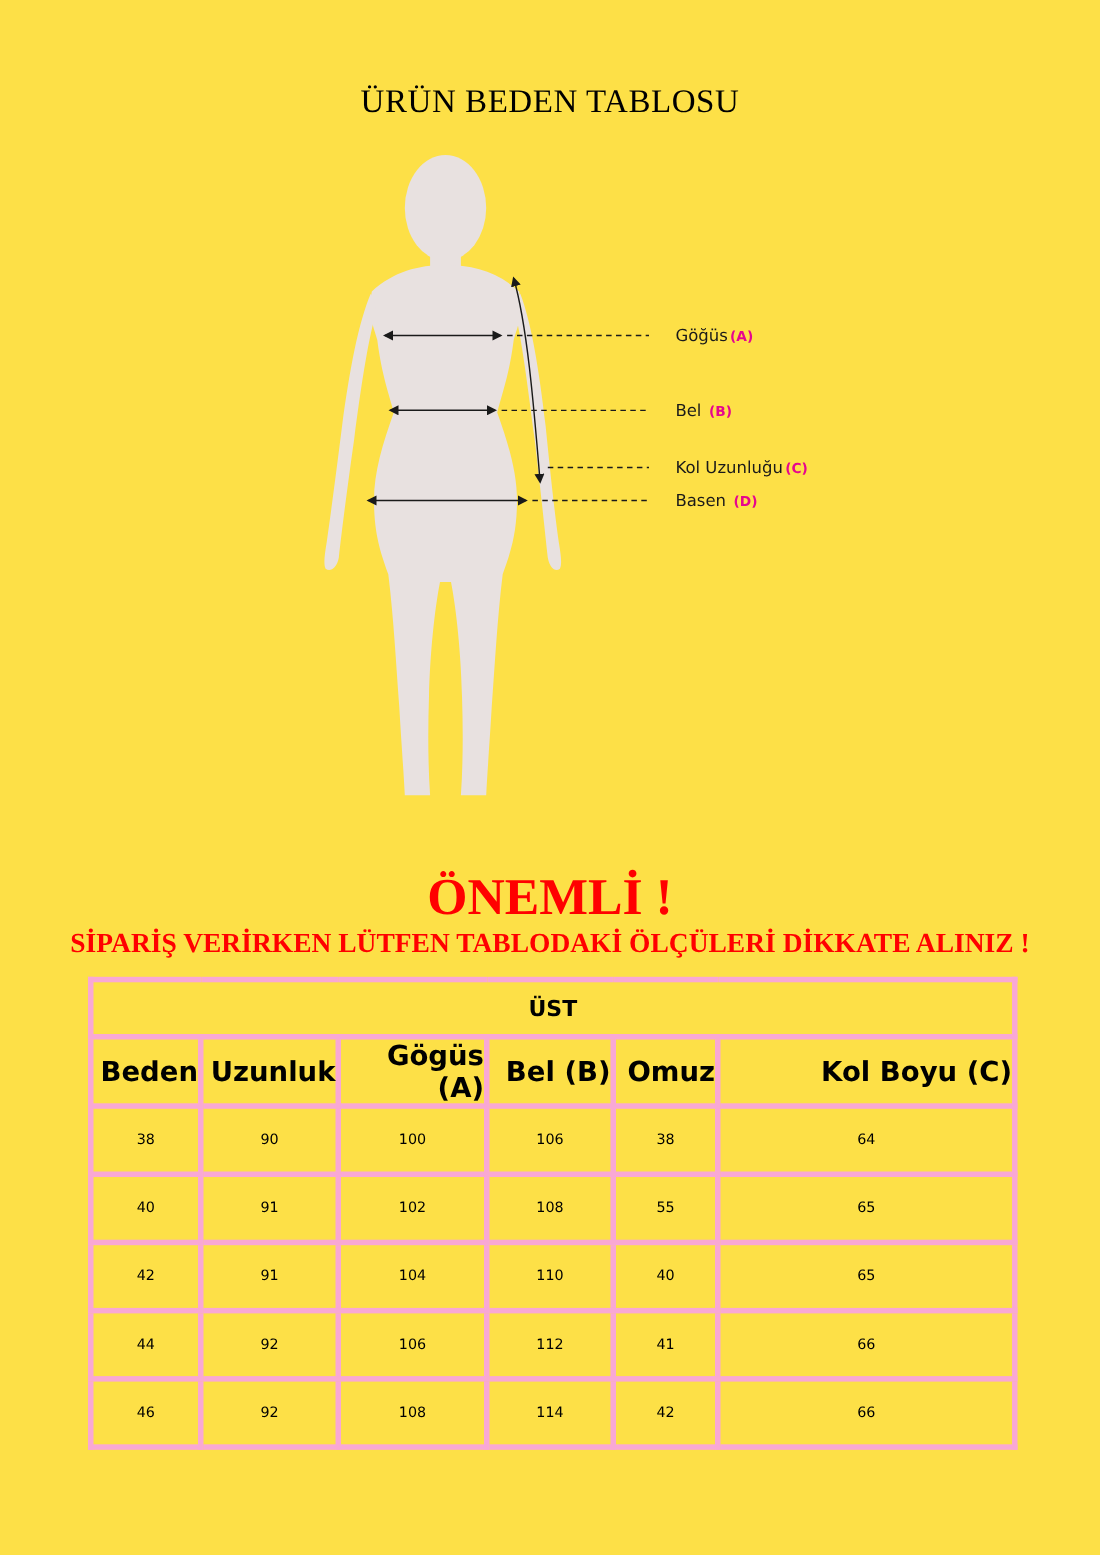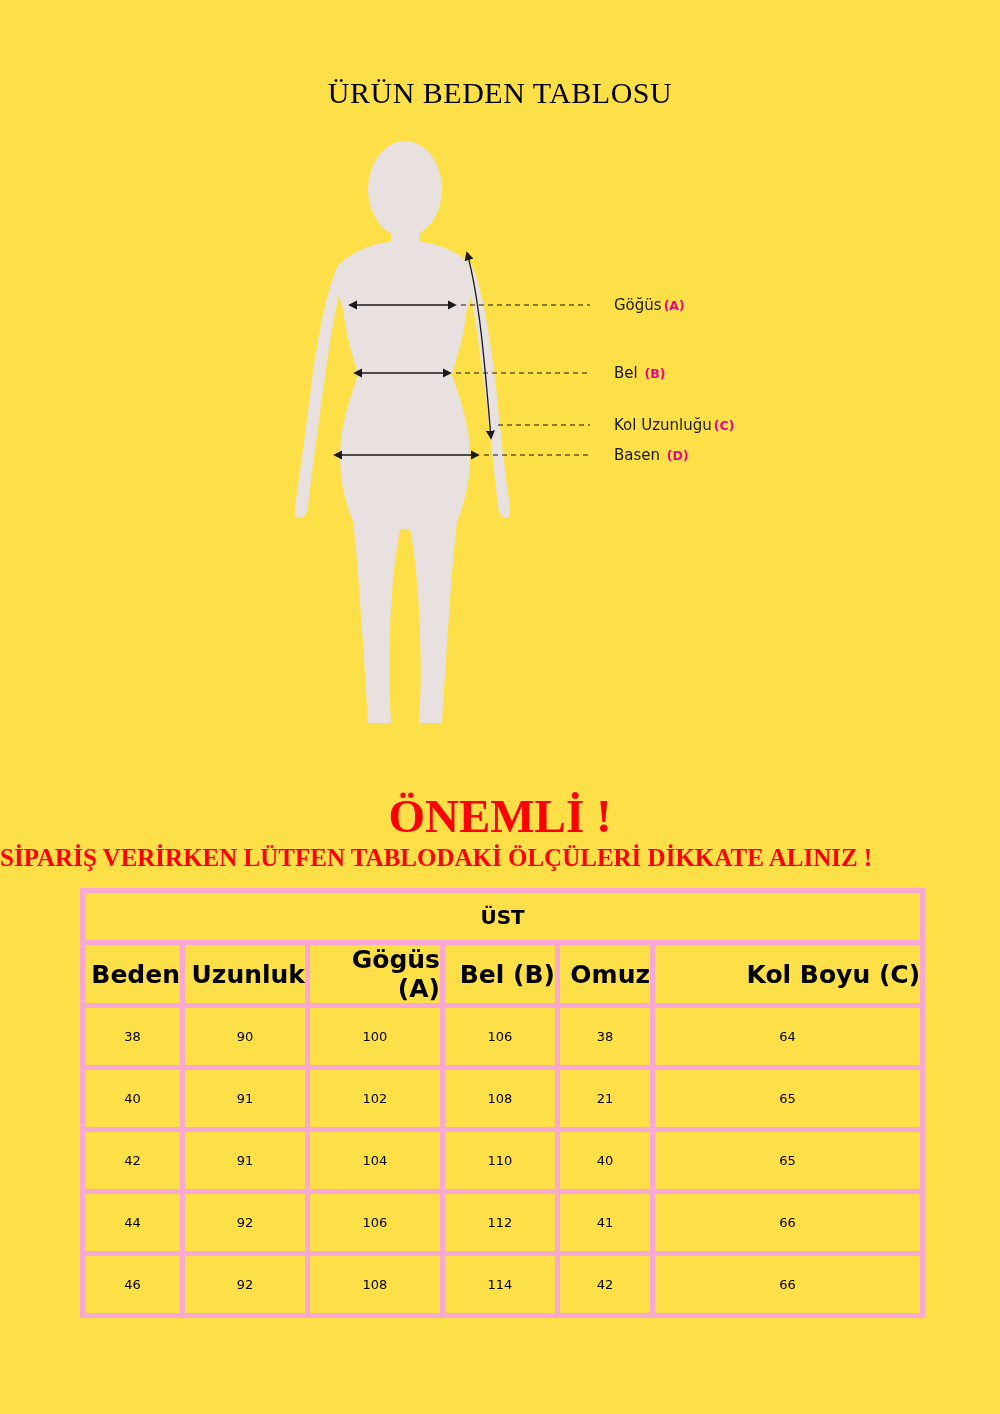--- a/index.html
+++ b/index.html
@@ -59,21 +59,21 @@
     font-family: Liberation Serif, serif;
     font-weight: bold;
     font-size: 47px;
     color: var(--alert-red, #ff0000);
   }
   .warning-text {
     position: absolute;
     top: 844px;
     left: 0;
     width: 100%;
-    text-align: left;
+    text-align: center;
     font-family: "Liberation Serif", serif;
     font-weight: bold;
     font-size: 25px;
     color: var(--alert-red, #ff0000);
   }
   table.size-table {
     position: absolute;
     left: 80px;
     top: 888px;
     width: 840px;
@@ -200,21 +200,21 @@
           <td>100</td>
           <td>106</td>
           <td>38</td>
           <td>64</td>
         </tr>
         <tr>
           <td>40</td>
           <td>91</td>
           <td>102</td>
           <td>108</td>
-          <td>21</td>
+          <td>55</td>
           <td>65</td>
         </tr>
         <tr>
           <td>42</td>
           <td>91</td>
           <td>104</td>
           <td>110</td>
           <td>40</td>
           <td>65</td>
         </tr>

